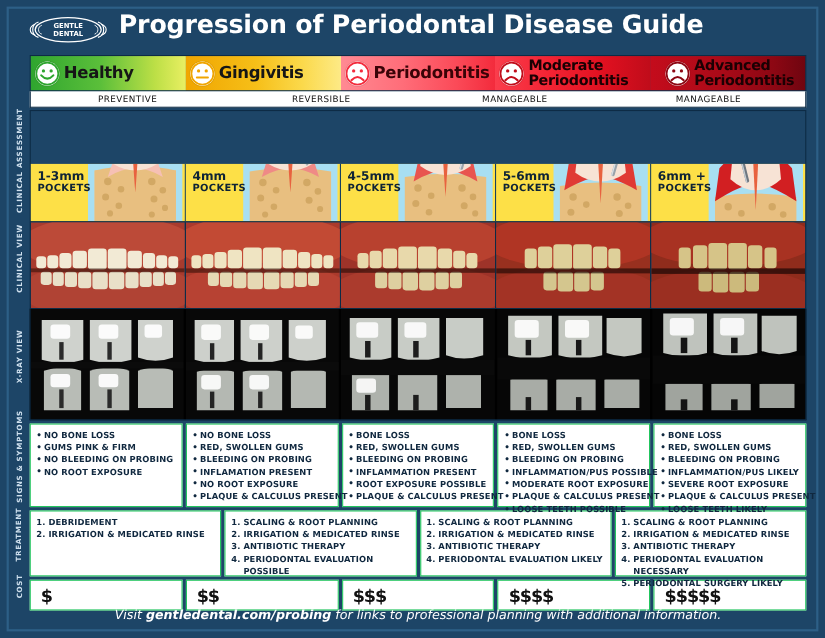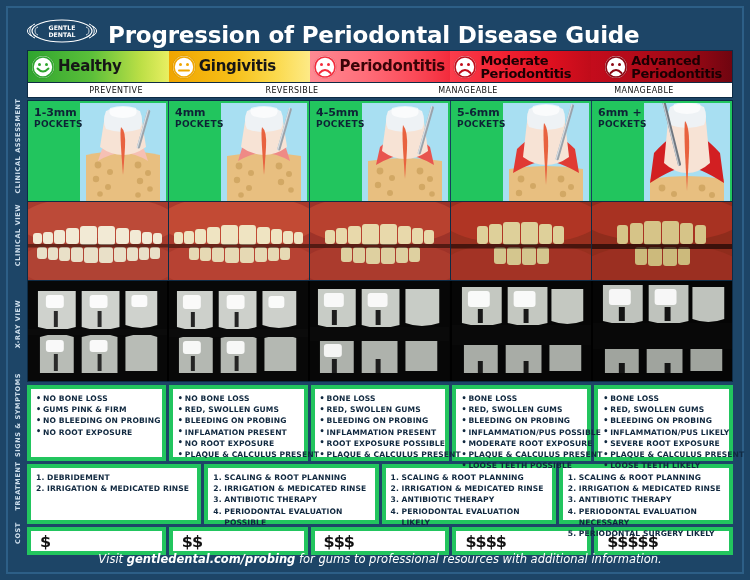--- a/index.html
+++ b/index.html
@@ -16,21 +16,21 @@
   }
   .inner-frame{
     position:absolute;left:6px;top:6px;right:6px;bottom:6px;
     border:2px solid #2d5f87;
     box-sizing:border-box;
   }
 
   
   .titlebar{
     position:absolute;left:24px;top:10px;width:710px;height:38px;
-    display:flex;align-items:flex-end;gap:8px;
+    display:flex;align-items:flex-start;gap:8px;
   }
   .logo{
     width:76px;height:34px;flex:0 0 auto;position:relative;
   }
   .logo svg{display:block;}
   .title-text{
     color:#ffffff;font-size:23px;font-weight:bold;
     letter-spacing:-0.2px;white-space:nowrap;
     font-family:"DejaVu Sans","Liberation Sans",sans-serif;
   }
@@ -84,21 +84,21 @@
   .rail span{
     transform:rotate(-90deg);white-space:nowrap;
     color:#cfe0ee;font-size:6.5px;font-weight:bold;letter-spacing:.6px;
     font-family:"DejaVu Sans","Liberation Sans",sans-serif;
   }
 
   
   .assessrow{height:100px;display:flex;margin-top:2px;border:1px solid #0d2b45;}
   .assess{
     flex:1 1 0;min-width:0;position:relative;overflow:hidden;
-    background:#22c55e;border-right:1px solid #16405f;
+    background:#fde047;border-right:1px solid #16405f;margin-top:48px;
   }
   .assess:last-child{border-right:none;}
   .pocket{
     position:absolute;left:6px;top:6px;z-index:4;
     color:#0e2336;font-family:"DejaVu Sans","Liberation Sans",sans-serif;
   }
   .pocket .mm{font-size:11px;font-weight:bold;display:block;line-height:1.05;}
   .pocket .pk{font-size:9px;font-weight:bold;display:block;letter-spacing:.3px;}
   .toothwrap{position:absolute;right:2px;bottom:0;width:86px;height:98px;}
   .toothwrap svg{display:block;}
@@ -112,21 +112,21 @@
   
   .xrayrow{height:100px;display:flex;border:1px solid #0d2b45;border-top:none;background:#000;}
   .xray{flex:1 1 0;min-width:0;position:relative;overflow:hidden;border-right:2px solid #000;background:#070707;}
   .xray:last-child{border-right:none;}
   .xray svg{display:block;width:100%;height:100%;}
 
   
   .panelrow{display:flex;margin-top:3px;gap:3px;}
   .panel{
     flex:1 1 0;min-width:0;background:#ffffff;
-    border:4px solid #22c55e;
+    border:1px solid #22c55e;
     box-sizing:border-box;
     padding:4px 3px 4px 5px;
   }
   .panel ul{margin:0;padding:0;list-style:none;}
   .panel li{
     font-size:7.6px;line-height:1.48;color:#10283f;
     font-family:"DejaVu Sans","Liberation Sans",sans-serif;
     font-weight:bold;letter-spacing:.1px;
     text-transform:uppercase;
     position:relative;padding-left:7px;
@@ -792,15 +792,15 @@
     <span>SIGNS &amp; SYMPTOMS</span>
   </div>
   <div class="rail" style="top:456px;height:60px;">
     <span>TREATMENT</span>
   </div>
   <div class="rail" style="top:519px;height:28px;">
     <span>COST</span>
   </div>
 
   <div class="footer">
-    <p><span>Visit </span><b>gentledental.com/probing</b><span> for gums to professional resources with additional information.</span></p>
+    <p><span>Visit </span><b>gentledental.com/probing</b><span> for links to professional planning with additional information.</span></p>
   </div>
 </div>
 
 </body></html>

